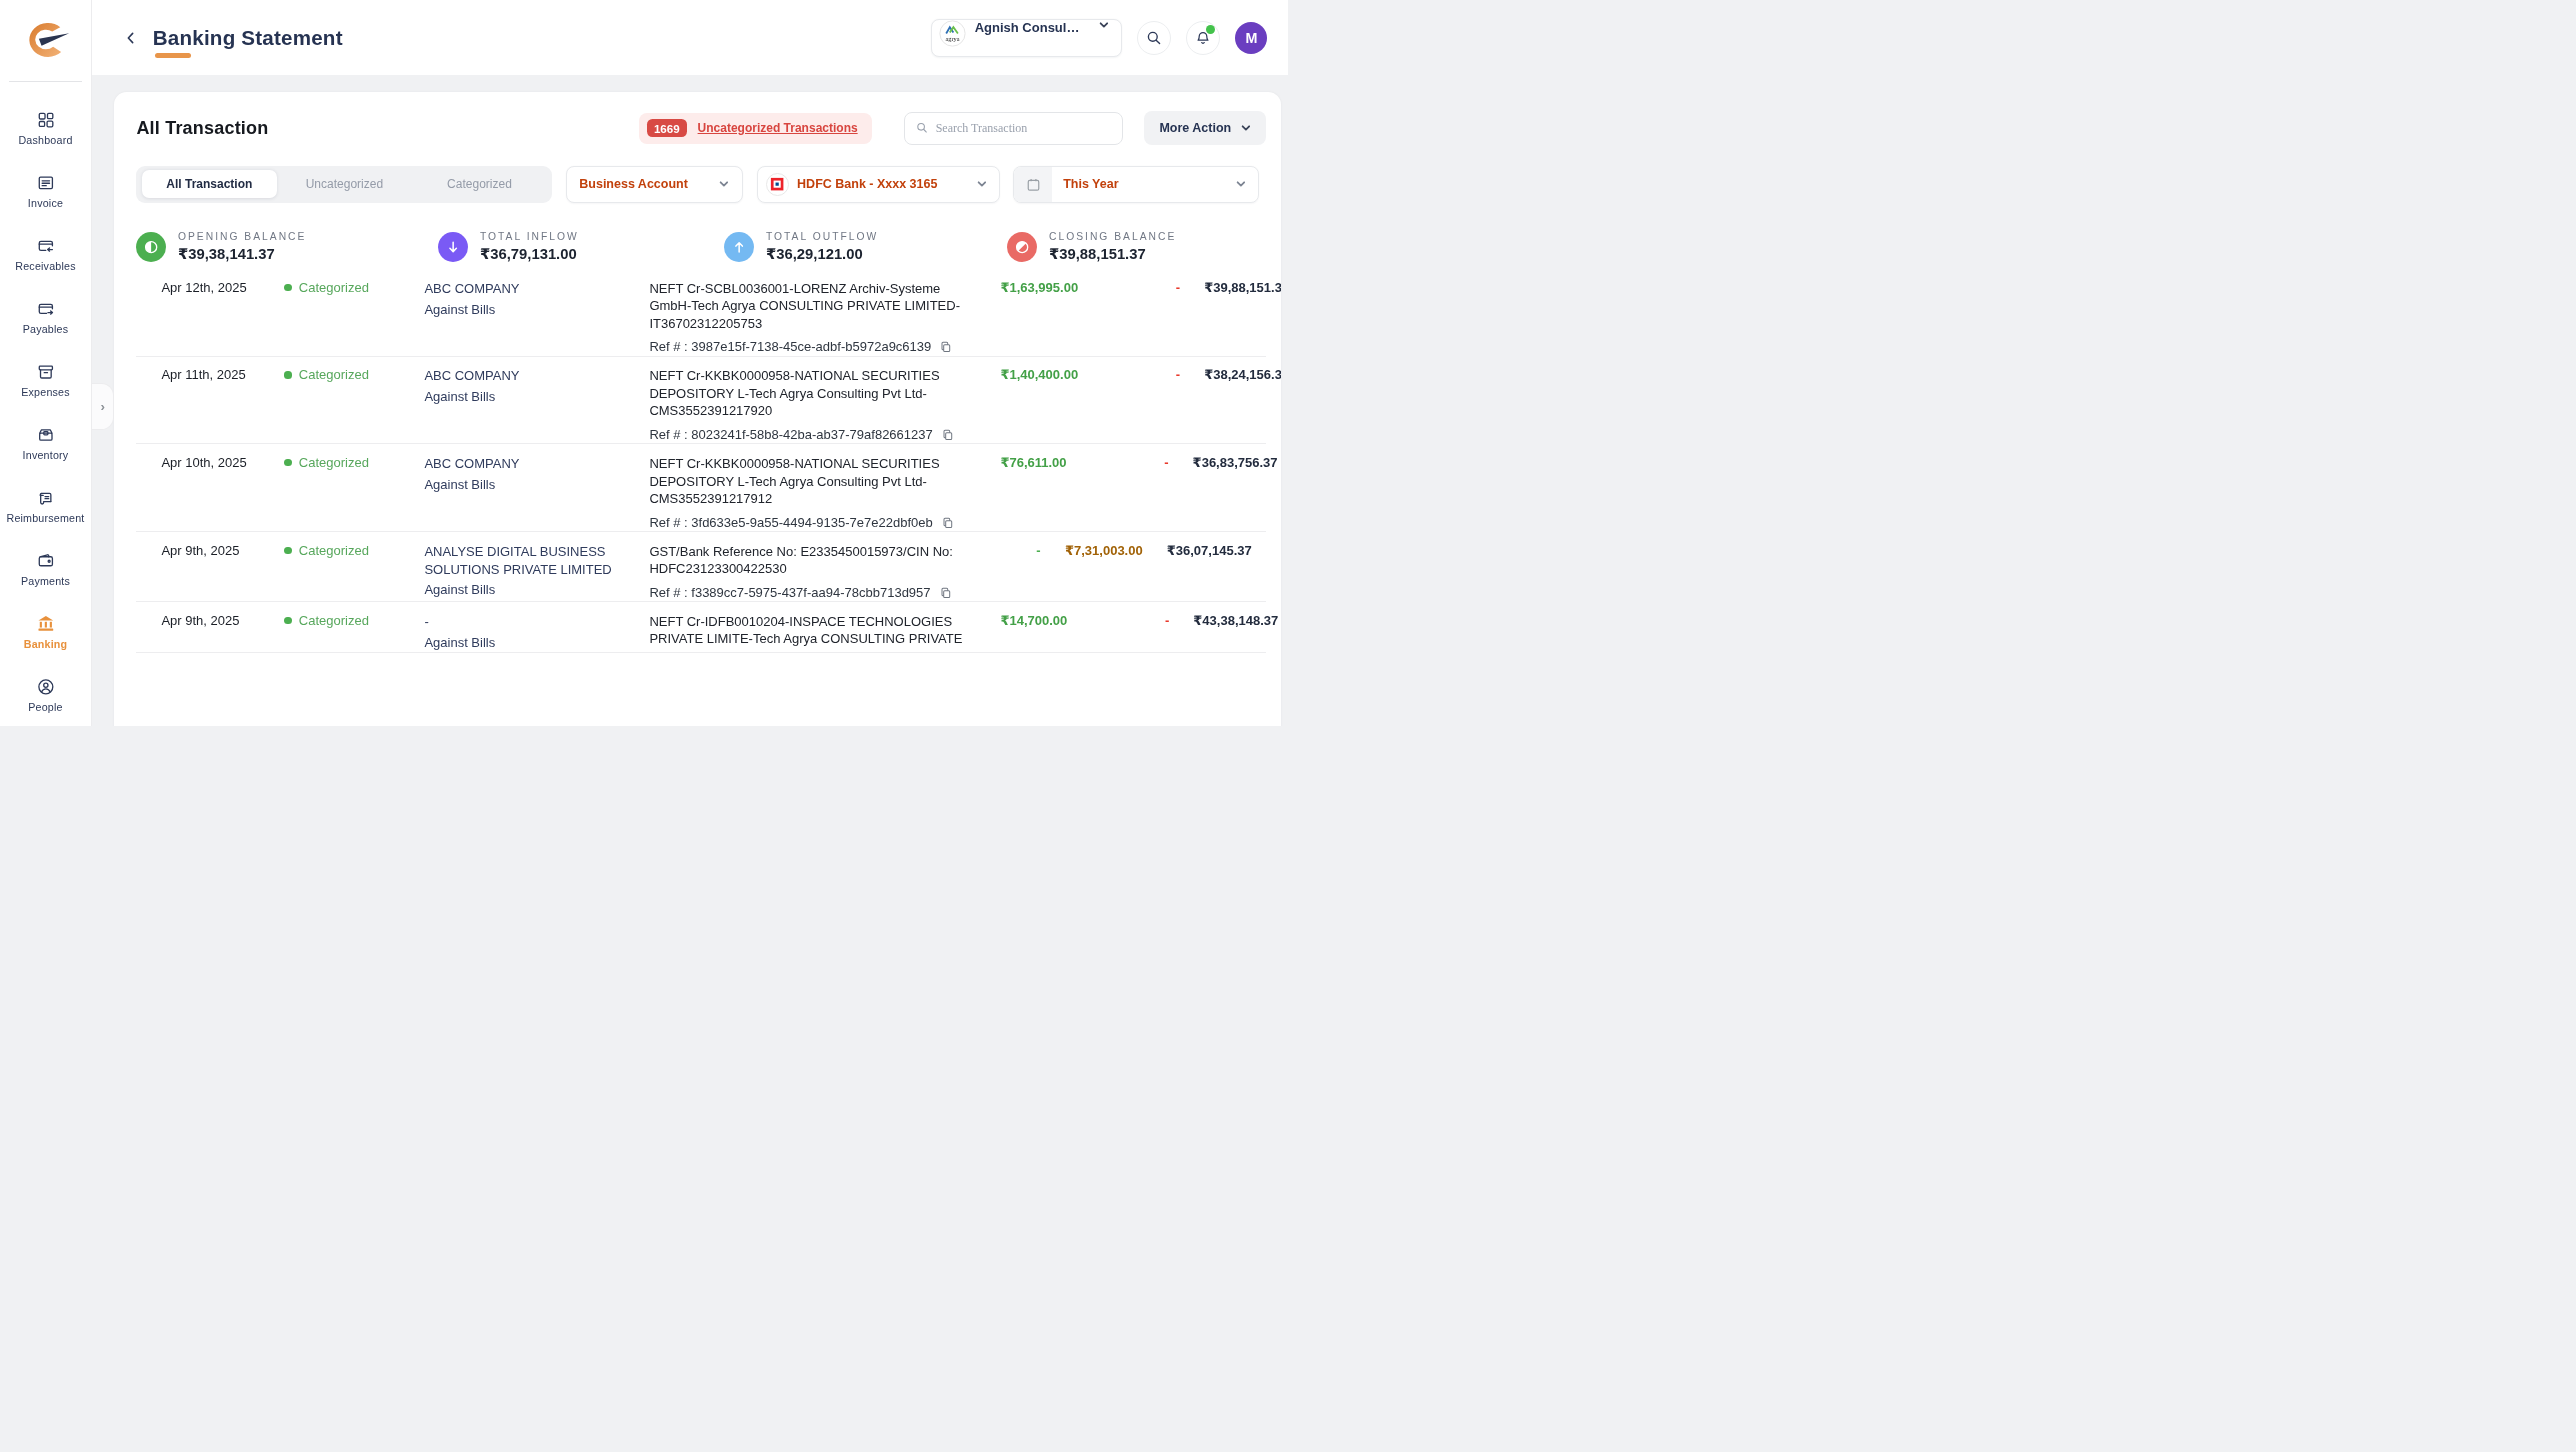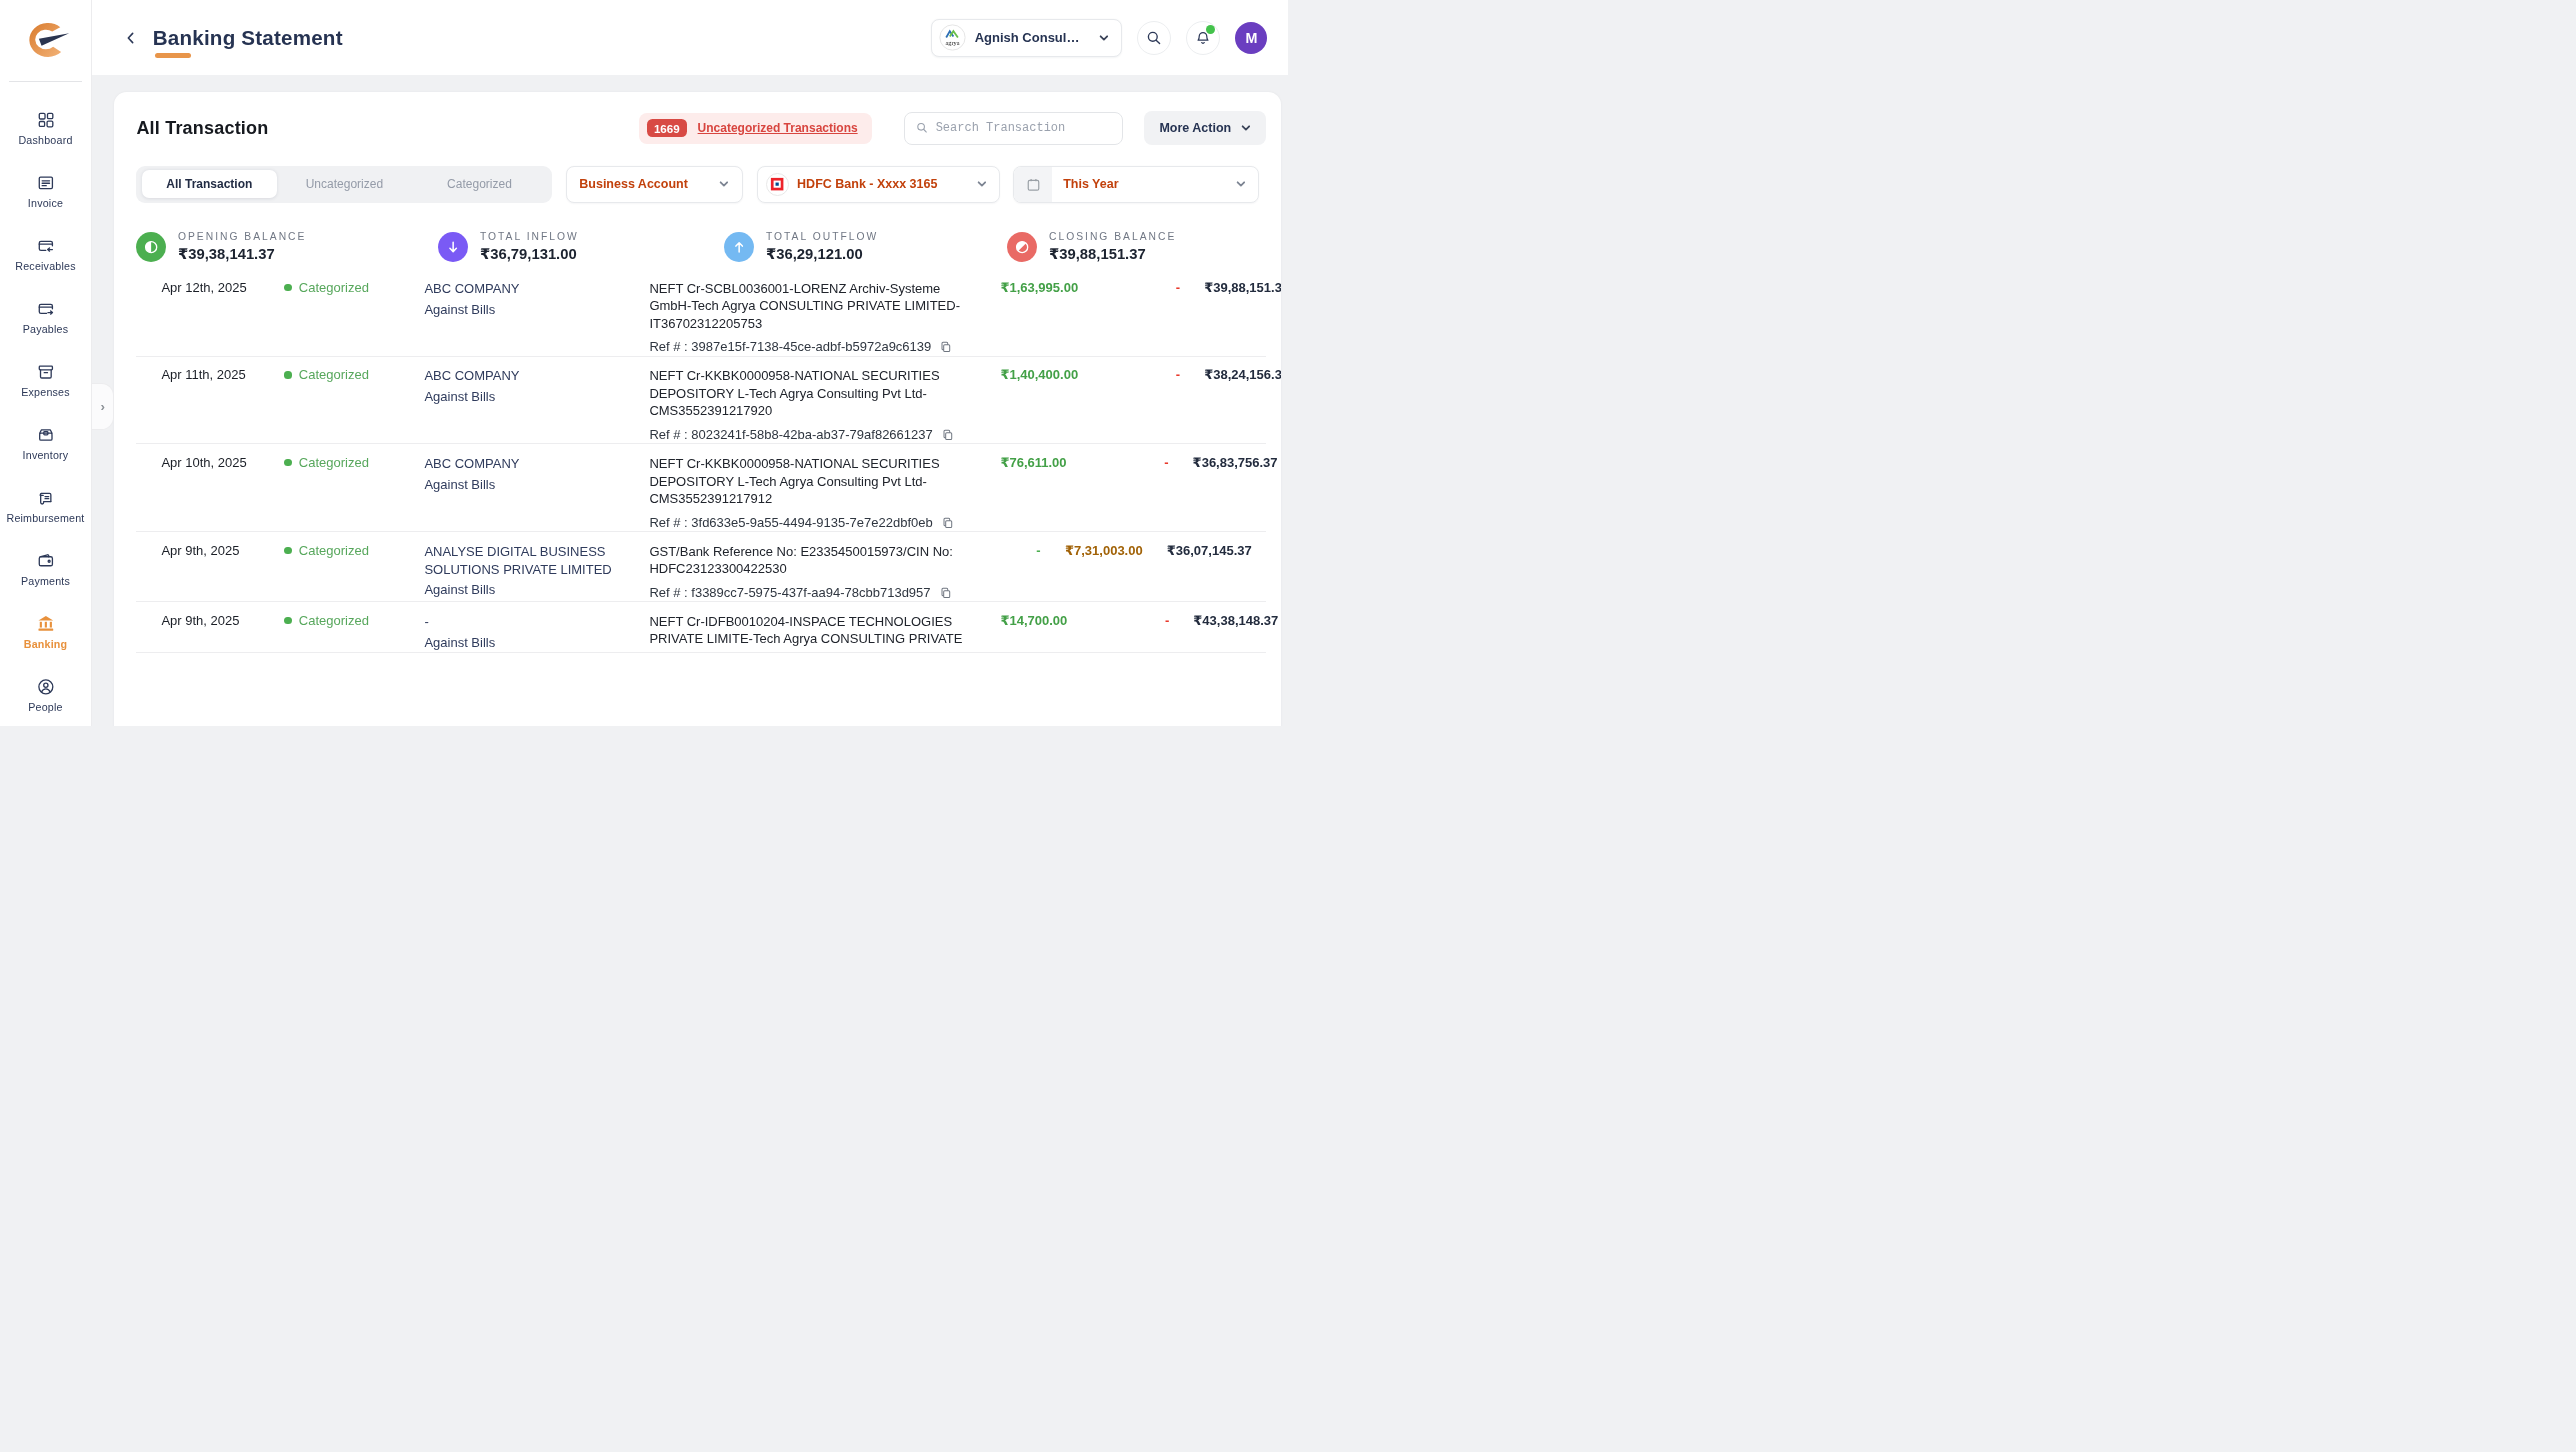--- a/index.html
+++ b/index.html
@@ -31,21 +31,21 @@
     display:flex; align-items:center; }
   .back-btn { margin-left:29.5px; width:19.7px; height:19.7px; display:flex; align-items:center;
     justify-content:center; cursor:pointer; }
   .back-btn svg { width:16px; height:16px; stroke:#2d3958; stroke-width:2.4; fill:none;
     stroke-linecap:round; stroke-linejoin:round; }
   .page-title-wrap { margin-left:11.6px; position:relative; }
   .page-title { font-size:20.6px; font-weight:bold; color:#263352; letter-spacing:0.2px; }
   .title-accent { position:absolute; left:1.8px; bottom:-8px; width:36px; height:4.5px;
     border-radius:2.7px; background:#e8954a; }
   .topbar-right { margin-left:auto; margin-right:20.6px; display:flex; align-items:center; gap:15px; }
-  .company-pill { display:flex; align-items:center; gap:9px; height:38px; padding:0 12.5px 0 7.2px;
+  .company-pill { display:flex; align-items:flex-start; gap:9px; height:38px; padding:0 12.5px 0 7.2px;
     border:0.9px solid #e7e9ec; border-radius:8px; background:#fff;
     box-shadow:0 0.9px 1.8px rgba(20,30,60,.05); cursor:pointer; }
   .company-pill .cname { font-size:13px; font-weight:bold; color:#263352; }
   .chev { width:9.8px; height:9.8px; stroke:#3a4358; stroke-width:2.2; fill:none;
     stroke-linecap:round; stroke-linejoin:round; }
   .icon-circle { width:34px; height:34px; border-radius:50%; border:0.9px solid #eceef0;
     background:#fff; display:flex; align-items:center; justify-content:center;
     cursor:pointer; position:relative; }
   .icon-circle svg { width:16px; height:16px; stroke:#2d3958; stroke-width:1.7; fill:none;
     stroke-linecap:round; stroke-linejoin:round; }
@@ -64,21 +64,21 @@
     background:#fdeceb; border-radius:8px; padding:0 14.3px 0 8px; }
   .uncat-badge { background:#d84a44; color:#fff; font-size:11.6px; font-weight:bold;
     border-radius:5.4px; padding:2.7px 7.2px; }
   .uncat-link { color:#d8453f; font-size:12px; font-weight:600; text-decoration:underline;
     cursor:pointer; }
   .search-box { margin-left:32px; width:219px; height:33px; border:0.9px solid #e3e5e8;
     border-radius:8px; display:flex; align-items:center; gap:8px; padding:0 10.7px; background:#fff; }
   .search-box svg { width:13.4px; height:13.4px; stroke:#9aa1ad; stroke-width:1.8; fill:none;
     stroke-linecap:round; }
   .search-box input { border:none; outline:none; font-size:12px; color:#3a4150; width:100%;
-    font-family:Liberation Mono, monospace; background:transparent; }
+    font-family:Liberation Serif, serif; background:transparent; }
   .search-box input::placeholder { color:#9aa1ad; }
   .more-action { margin-left:21.5px; height:34px; background:#f1f2f4; border-radius:8px;
     border:none; display:flex; align-items:center; gap:10px; padding:0 15px;
     font-size:12.5px; font-weight:600; color:#263352; cursor:pointer; font-family:inherit; }
   
   .row2 { margin-top:19.7px; display:flex; align-items:center; height:37px; }
   .tabs { width:416px; height:37px; background:#f0f1f3; border-radius:9px; display:flex;
     align-items:center; padding:0 5.4px; }
   .tab { flex:1; text-align:center; font-size:12px; color:#949ba8; padding:7.2px 0;
     cursor:pointer; font-weight:500; }

